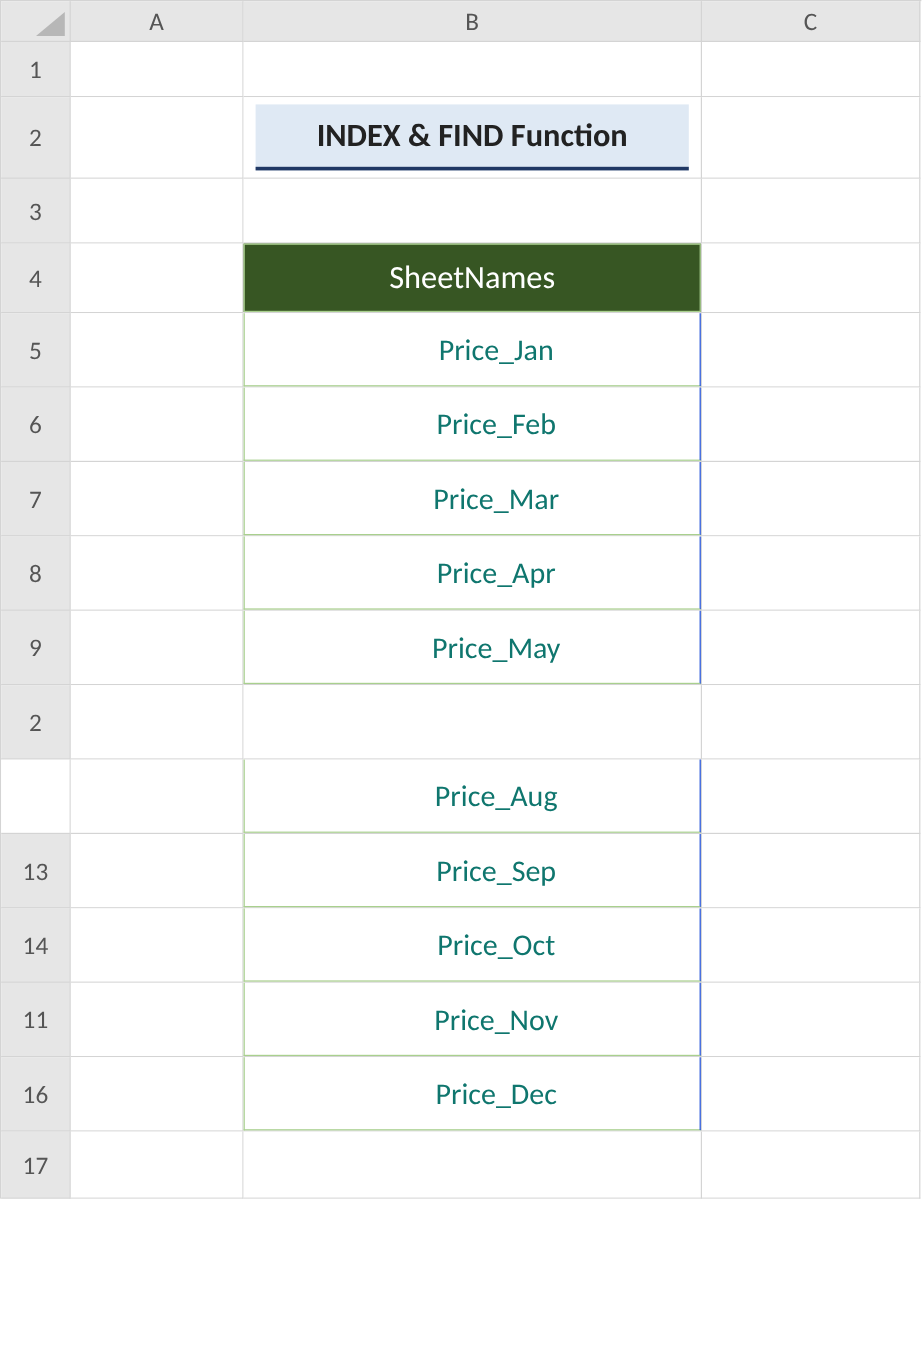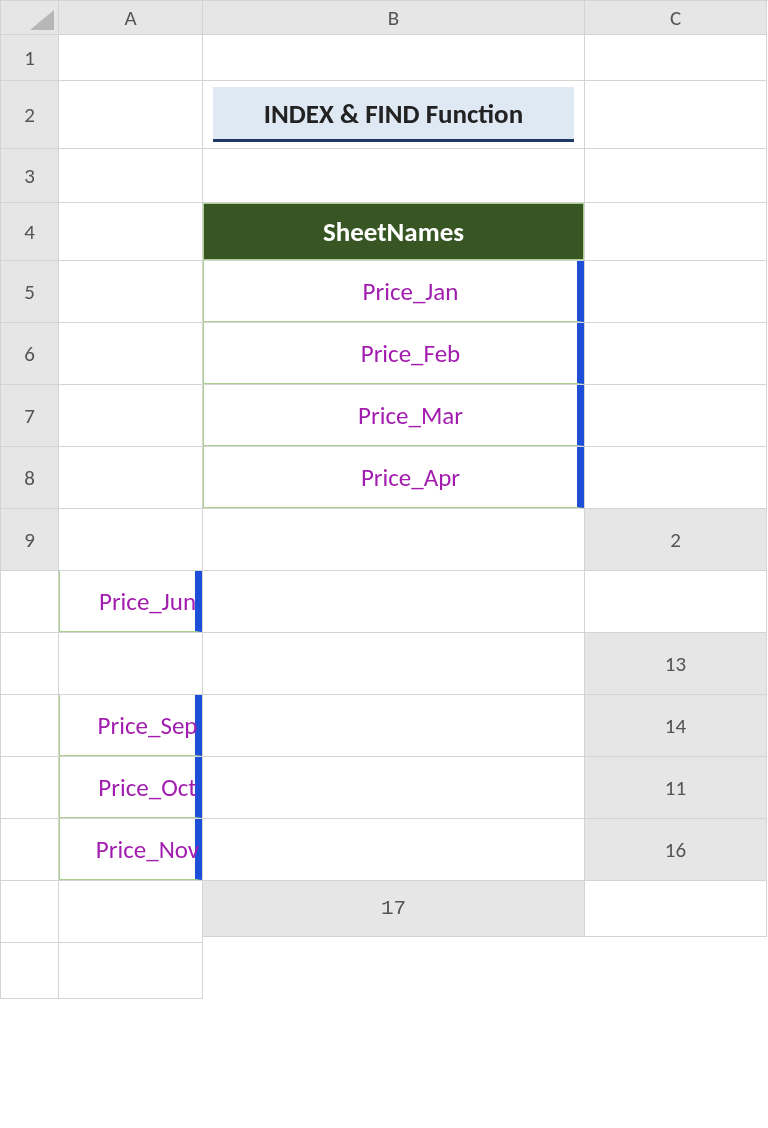--- a/index.html
+++ b/index.html
@@ -58,57 +58,57 @@
     border-bottom: 1px solid #d4d4d4;
     background: #fff;
     position: relative;
     padding: 0;
   }
   .r1  { height: 46px; }
   .r2  { height: 68px; }
   .r3  { height: 54px; }
   .r4  { height: 58px; }
   .rx  { height: 62px; }
-  .r17 { height: 56px; font-family: Liberation Mono, monospace; }
+  .r17 { height: 56px; }
 
   .title-box {
     position: absolute;
     inset: 6px 10px 6px 10px;
     background: #dfe9f4;
     border-bottom: 3px solid #203864;
     display: flex;
     align-items: center;
     justify-content: center;
     font-weight: 700;
     font-size: 27px;
     color: #222;
   }
   .tbl-header {
     position: absolute;
     inset: 0;
     background: #375623;
     color: #fff;
-    font-weight: 700;
+    font-weight: 400;
     font-size: 27px;
     display: flex;
     align-items: center;
     justify-content: center;
     border: 1px solid #a9d08e;
   }
   .tbl-cell {
     position: absolute;
     inset: 0;
     border-left: 1px solid #a9d08e;
-    border-right: 7px solid #1d4ed8;
+    border-right: 1px solid #1d4ed8;
     border-bottom: 1px solid #a9d08e;
     display: flex;
     align-items: center;
     justify-content: center;
     font-size: 25px;
-    color: #a21caf;
+    color: #0f766e;
     padding-left: 40px;
   }
   .watermark {
     position: absolute;
     left: 50%;
     transform: translateX(-50%);
     bottom: -22px;
     display: flex;
     align-items: center;
     gap: 6px;
@@ -188,33 +188,36 @@
 
   <div class="rowhdr rx">8</div>
   <div class="cell rx"></div>
   <div class="cell rx">
     <div class="tbl-cell">Price_Apr</div>
   </div>
   <div class="cell rx"></div>
 
   <div class="rowhdr rx">9</div>
   <div class="cell rx"></div>
+  <div class="cell rx">
+    <div class="tbl-cell">Price_May</div>
+  </div>
   <div class="cell rx"></div>
 
   <div class="rowhdr rx">2</div>
   <div class="cell rx"></div>
-  <div class="cell rx">
-    <div class="tbl-cell">Price_Jun</div>
-  </div>
-  <div class="cell rx"></div>
-
-  <div class="cell rx"></div>
-  <div class="cell rx"></div>
-
-  <div class="cell rx"></div>
+  <div class="cell rx"></div>
+
+  <div class="cell rx"></div>
+  <div class="cell rx"></div>
+
+  <div class="cell rx"></div>
+  <div class="cell rx">
+    <div class="tbl-cell">Price_Aug</div>
+  </div>
   <div class="cell rx"></div>
 
   <div class="rowhdr rx">13</div>
   <div class="cell rx"></div>
   <div class="cell rx">
     <div class="tbl-cell">Price_Sep</div>
   </div>
   <div class="cell rx"></div>
 
   <div class="rowhdr rx">14</div>
@@ -226,20 +229,30 @@
 
   <div class="rowhdr rx">11</div>
   <div class="cell rx"></div>
   <div class="cell rx">
     <div class="tbl-cell">Price_Nov</div>
   </div>
   <div class="cell rx"></div>
 
   <div class="rowhdr rx">16</div>
   <div class="cell rx"></div>
+  <div class="cell rx" style="position:relative;">
+    <div class="tbl-cell">Price_Dec</div>
+    <div class="watermark">
+      <span class="logo"></span>
+      <span>
+        <span>exceldemy</span>
+        <span class="sub">EXCEL · DATA · BI</span>
+      </span>
+    </div>
+  </div>
   <div class="cell rx"></div>
 
   <div class="rowhdr r17">17</div>
   <div class="cell r17"></div>
   <div class="cell r17"></div>
   <div class="cell r17"></div>
 
 </div>
 
 </body></html>

